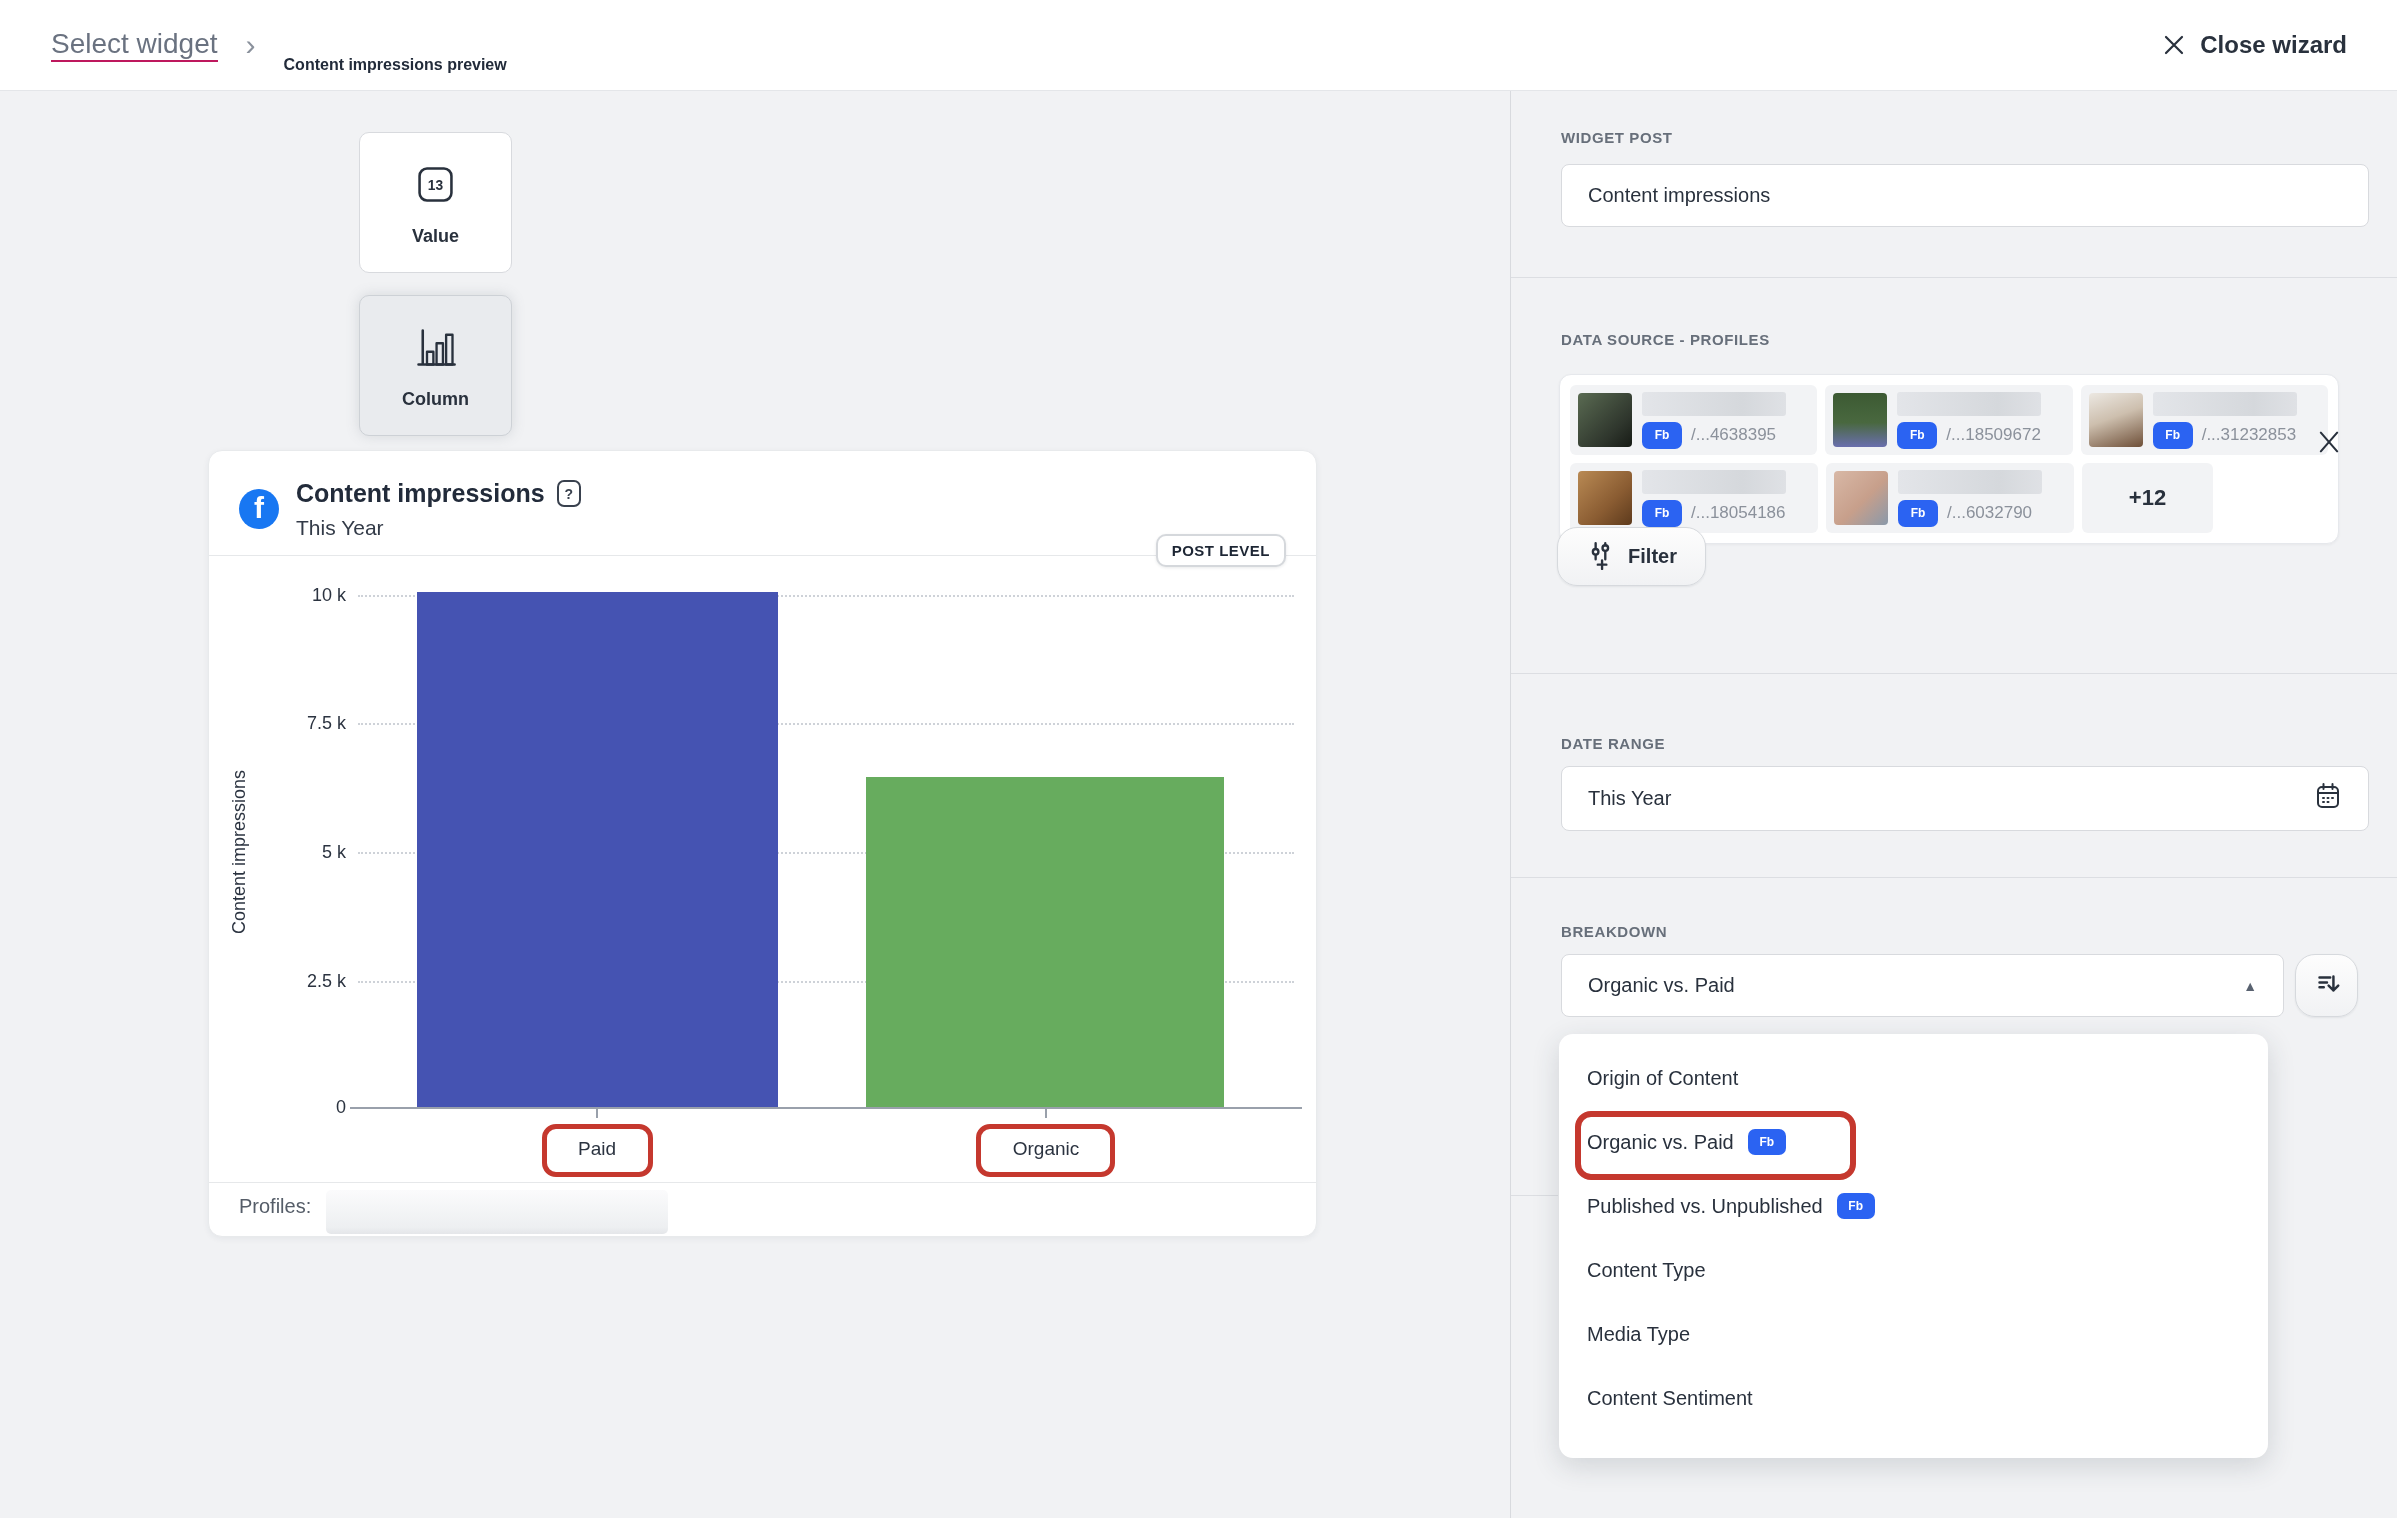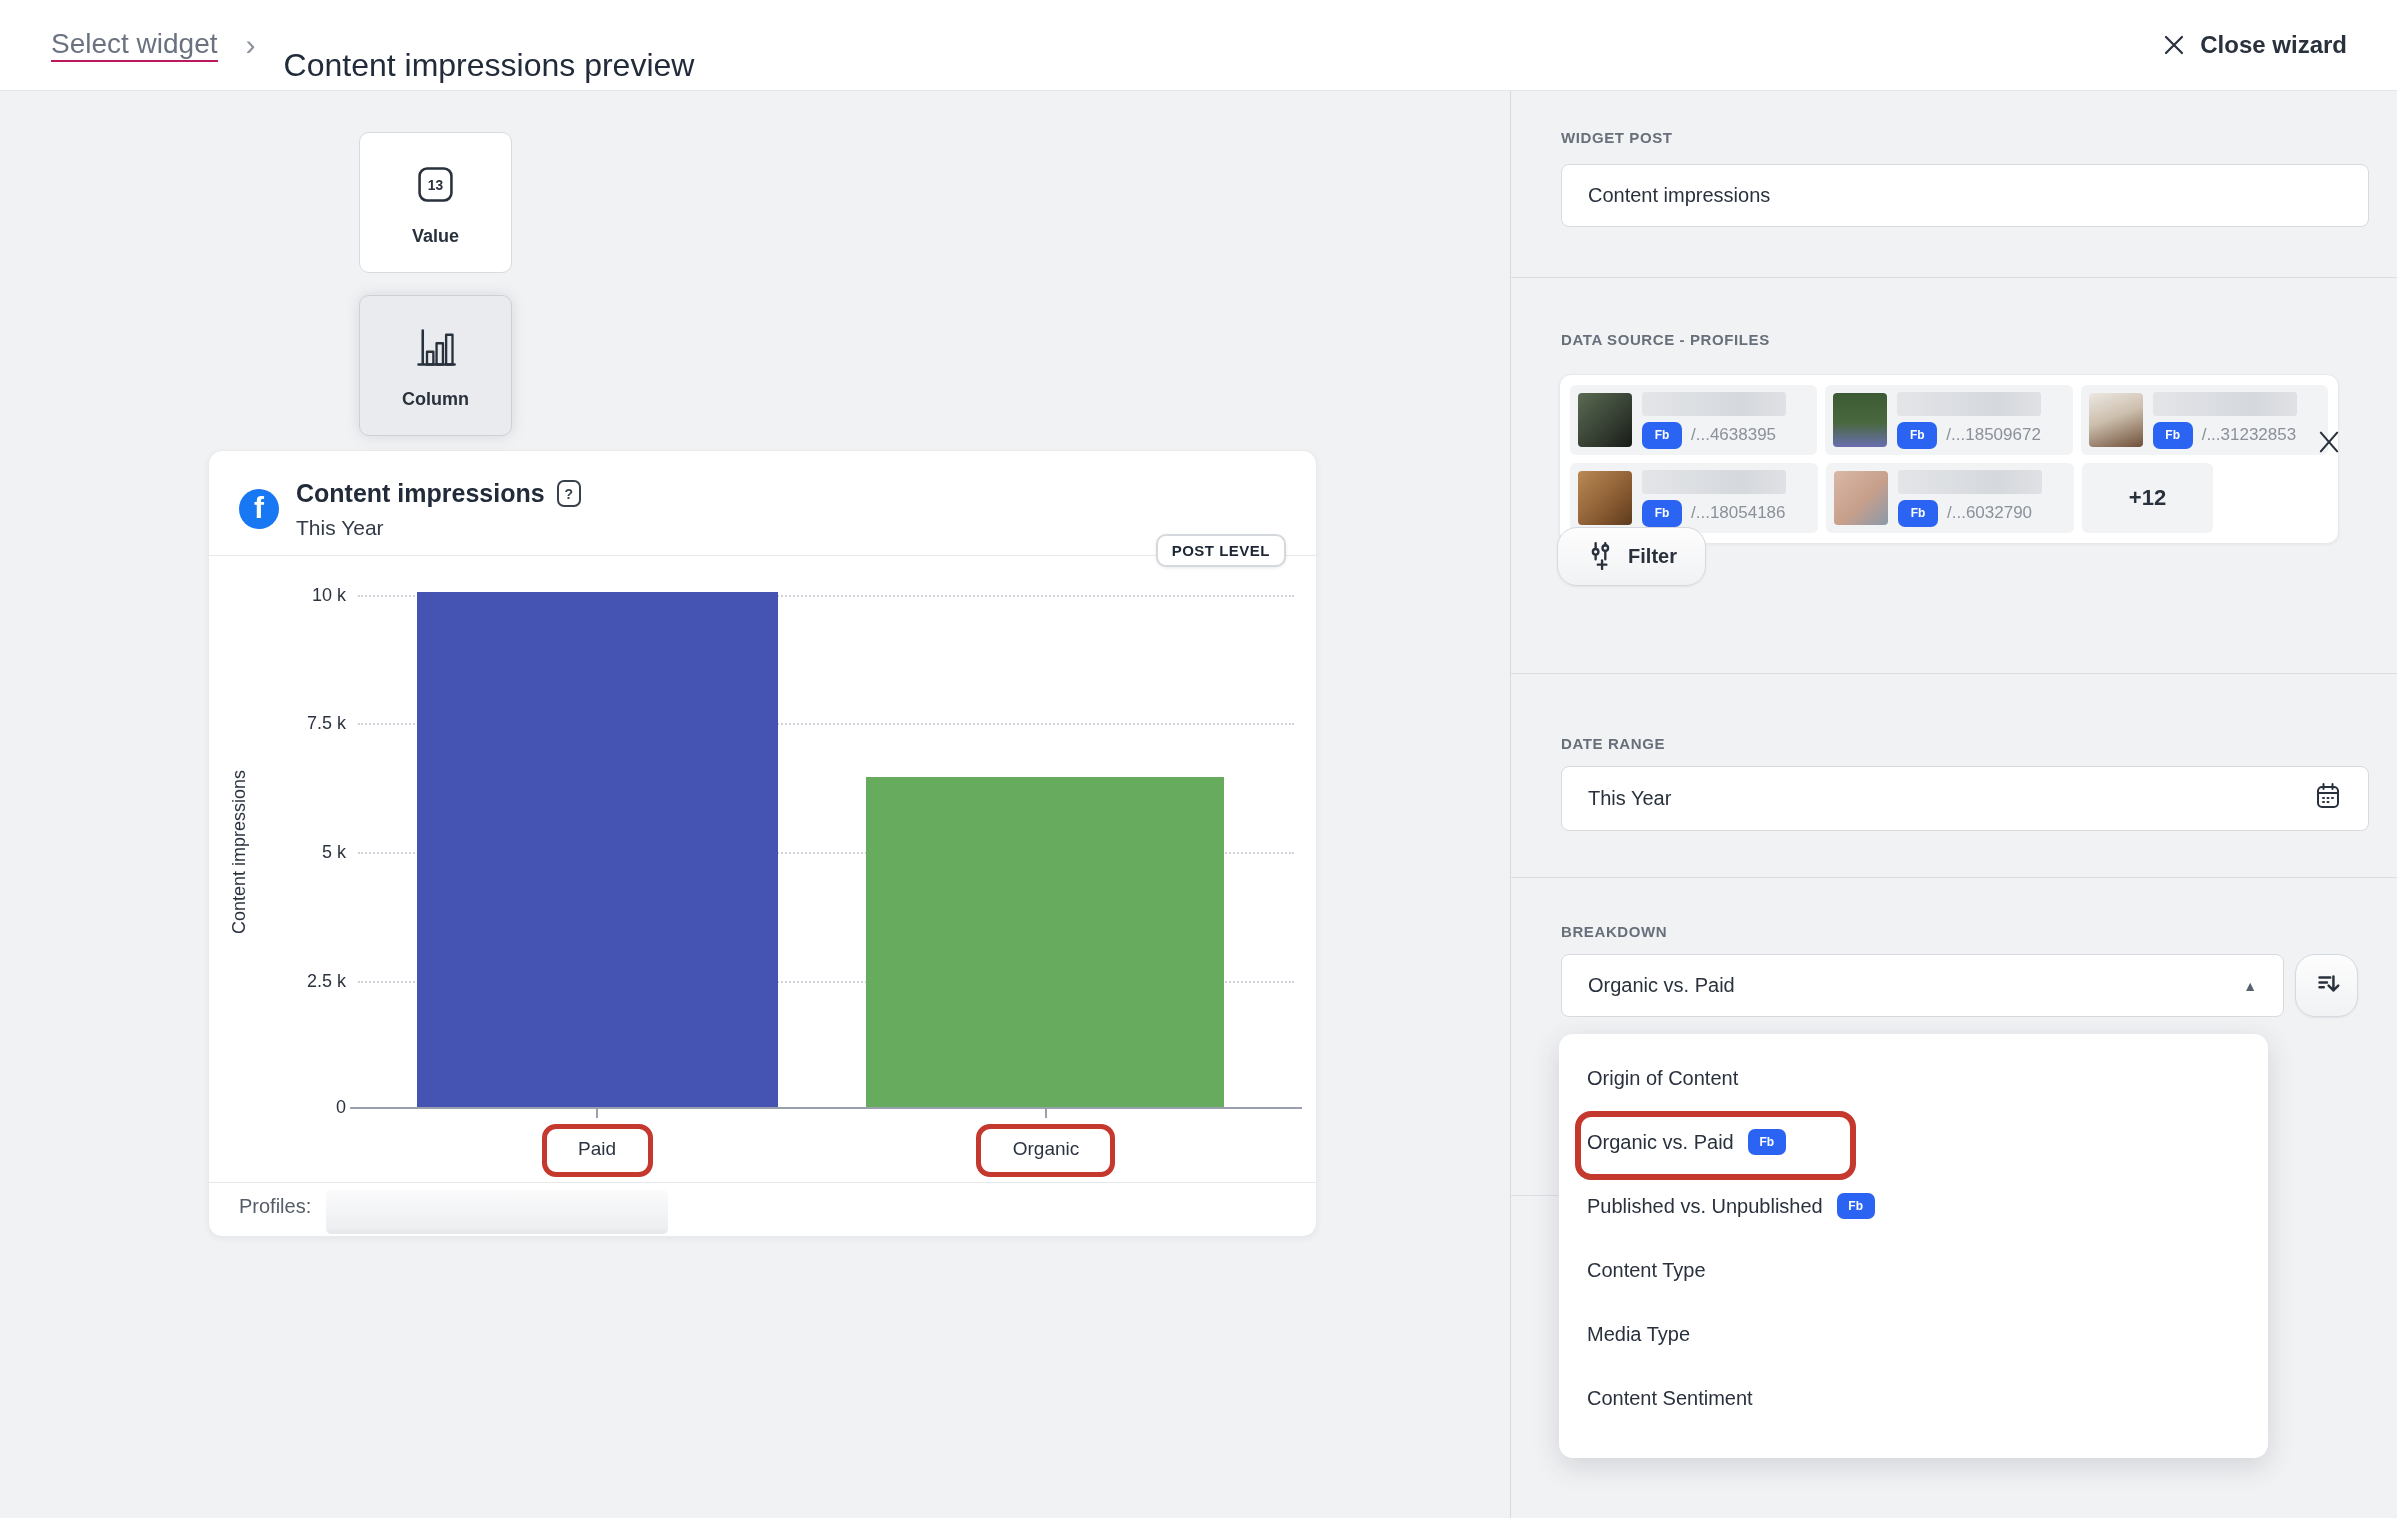--- a/index.html
+++ b/index.html
@@ -5,21 +5,21 @@
   * { margin:0; padding:0; box-sizing:border-box; }
   html,body { width:2398px; height:1519px; }
   body { font-family:"Liberation Sans", sans-serif; background:#f1f2f4; color:#29313d; }
   #app { position:relative; width:2398px; height:1519px; overflow:hidden; }
 
   
   .header { position:absolute; top:0; left:0; width:2398px; height:91px; background:#ffffff;
             border-bottom:1px solid #e4e6e9; display:flex; align-items:center; padding:0 51px; }
   .crumb { font-size:28px; color:#6a7280; padding-bottom:0; border-bottom:2px solid #be185d; cursor:pointer; }
   .crumb-sep { font-size:30px; color:#8a919c; margin:0 28px; line-height:1; }
-  .page-title { font-size:32px; font-weight:normal; color:#222b3a;margin-top:40px; }
+  .page-title { font-size:16px; font-weight:bold; color:#222b3a;margin-top:40px; }
   .header-right { margin-left:auto; display:flex; align-items:center; gap:14px; cursor:pointer; }
   .close-x svg { display:block; }
   .close-label { font-size:24px; font-weight:bold; color:#29313d; }
 
   
   .main { position:absolute; top:91px; left:0; width:2398px; height:1428px; background:#f1f2f4; }
 
   
   .type-row { position:absolute; left:359px; top:41px; display:flex; gap:22px;flex-direction:column; }
   .type-card { width:153px; height:141px; background:#ffffff; border:1px solid #d8dade; border-radius:10px;

